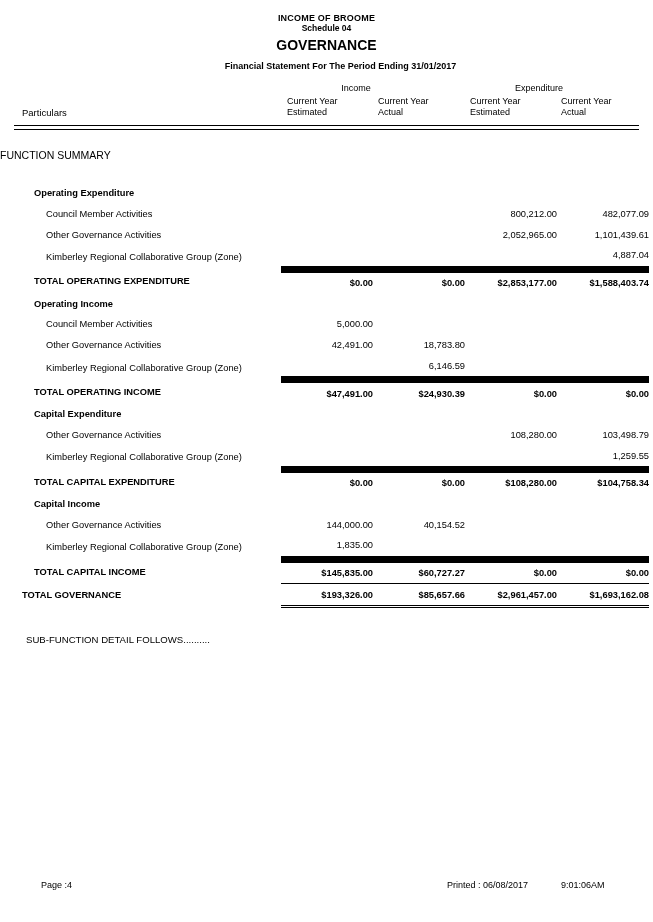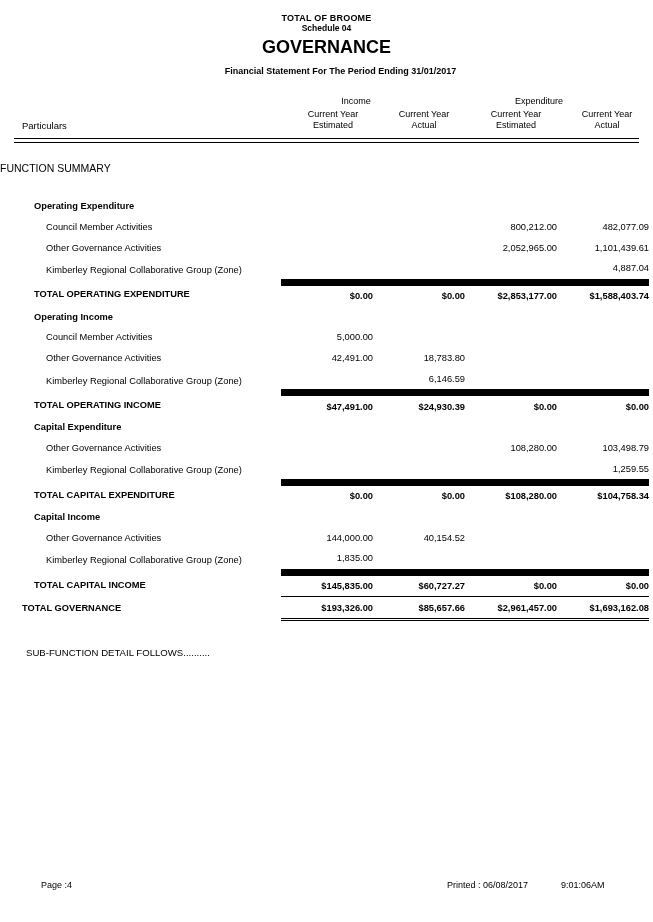--- a/index.html
+++ b/index.html
@@ -32,52 +32,51 @@
     font-size: 9px;
     font-weight: bold;
     letter-spacing: 0.2px;
   }
   .schedule-no {
     font-size: 8.5px;
     font-weight: bold;
     margin-top: 0;
   }
   .doc-title {
-    font-size: 18px;
+    font-size: 14px;
     font-weight: bold;
     margin-top: 4px;
   }
   .period-line {
     font-size: 9px;
     font-weight: bold;
     margin-top: 8px;
     padding-left: 28px;
   }
 
   
   .colhead {
     position: relative;
-    margin-top: 20px;
+    margin-top: 12px;
     height: 40px;
   }
   .group-label {
     position: absolute;
     top: 0;
     font-size: 9px;
     text-align: center;
     width: 150px;
   }
   .group-income { left: 281px; }
   .group-expenditure { left: 464px; }
 
   .sub-label {
     position: absolute;
     top: 13px;
     font-size: 9px;
-    text-align: center;
     width: 92px;
     line-height: 11px;
   }
   .sub-1 { left: 287px; }
   .sub-2 { left: 378px; }
   .sub-3 { left: 470px; }
   .sub-4 { left: 561px; }
 
   .particulars {
     position: absolute;
@@ -184,21 +183,21 @@
     position: absolute;
     left: 561px;
   }
 </style>
 </head>
 <body>
 
 <div class="page">
 
   <div class="doc-header">
-    <div class="org-name">TOTAL OF BROOME</div>
+    <div class="org-name">INCOME OF BROOME</div>
     <div class="schedule-no">Schedule 04</div>
     <div class="doc-title">GOVERNANCE</div>
     <div class="period-line">Financial Statement For The Period Ending 31/01/2017</div>
   </div>
 
   <div class="colhead">
     <div class="group-label group-income">Income</div>
     <div class="group-label group-expenditure">Expenditure</div>
 
     <div class="sub-label sub-1">

